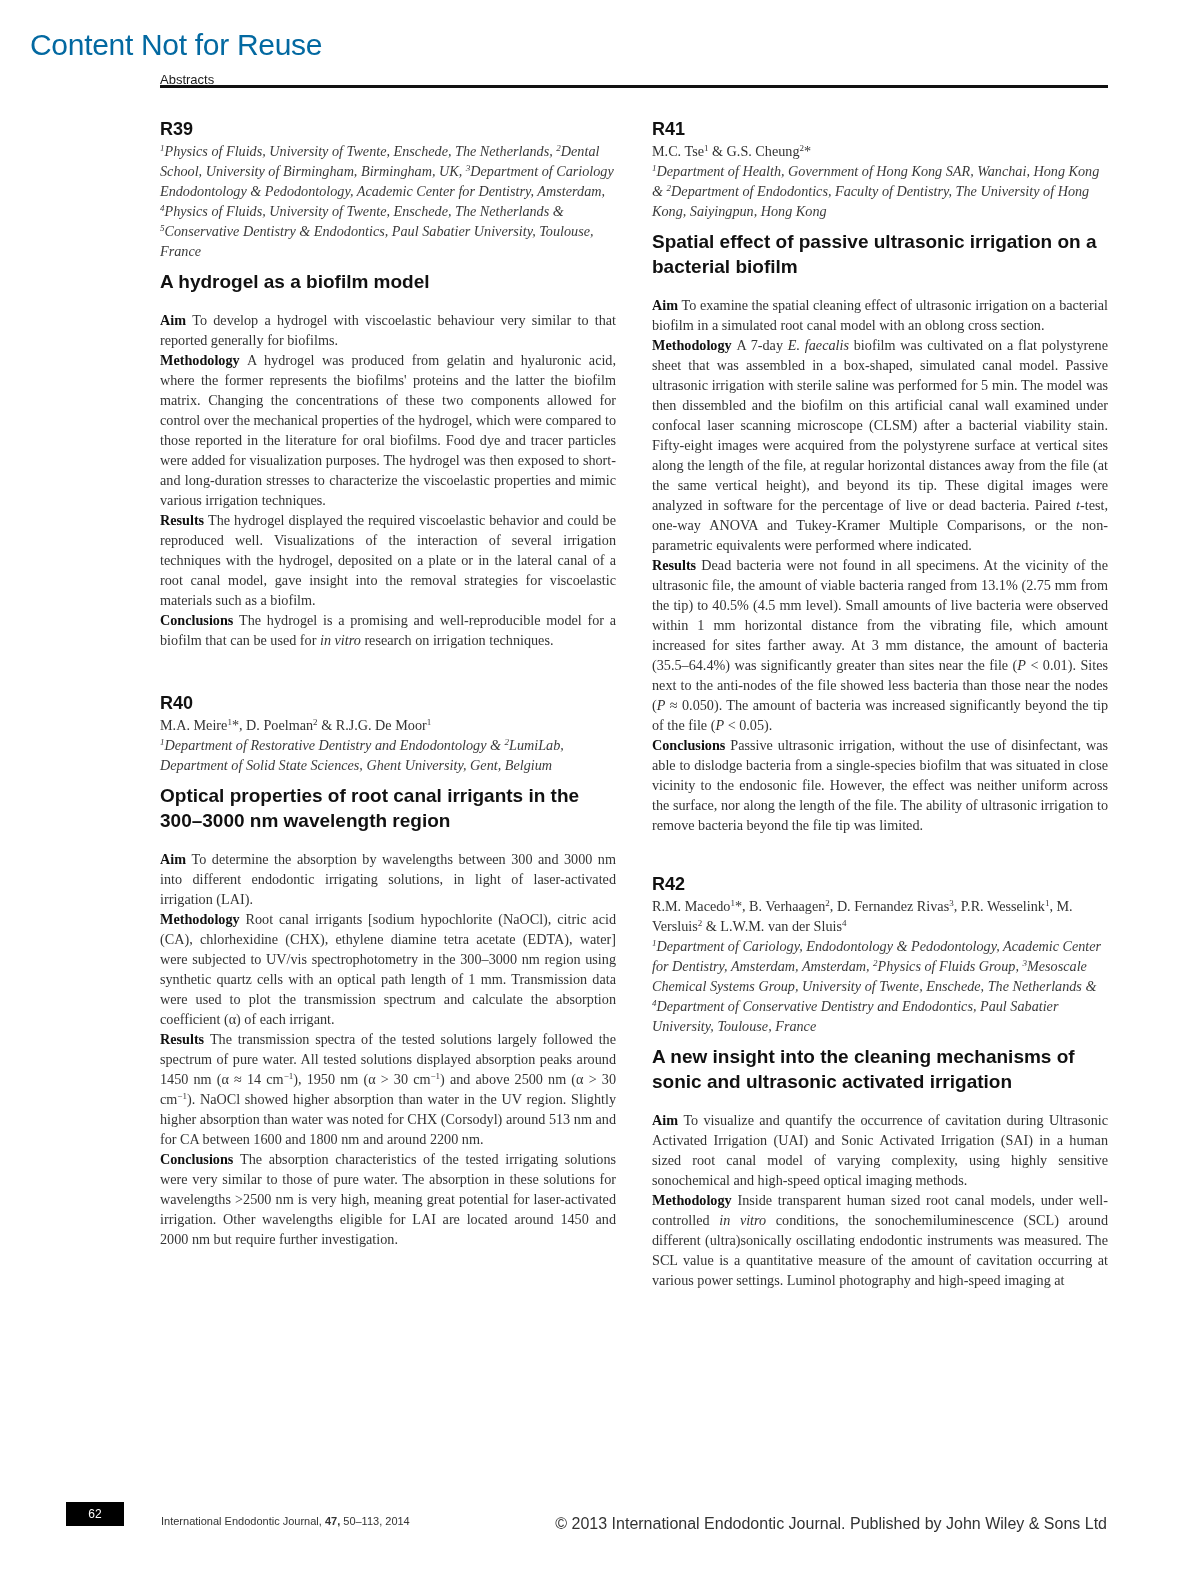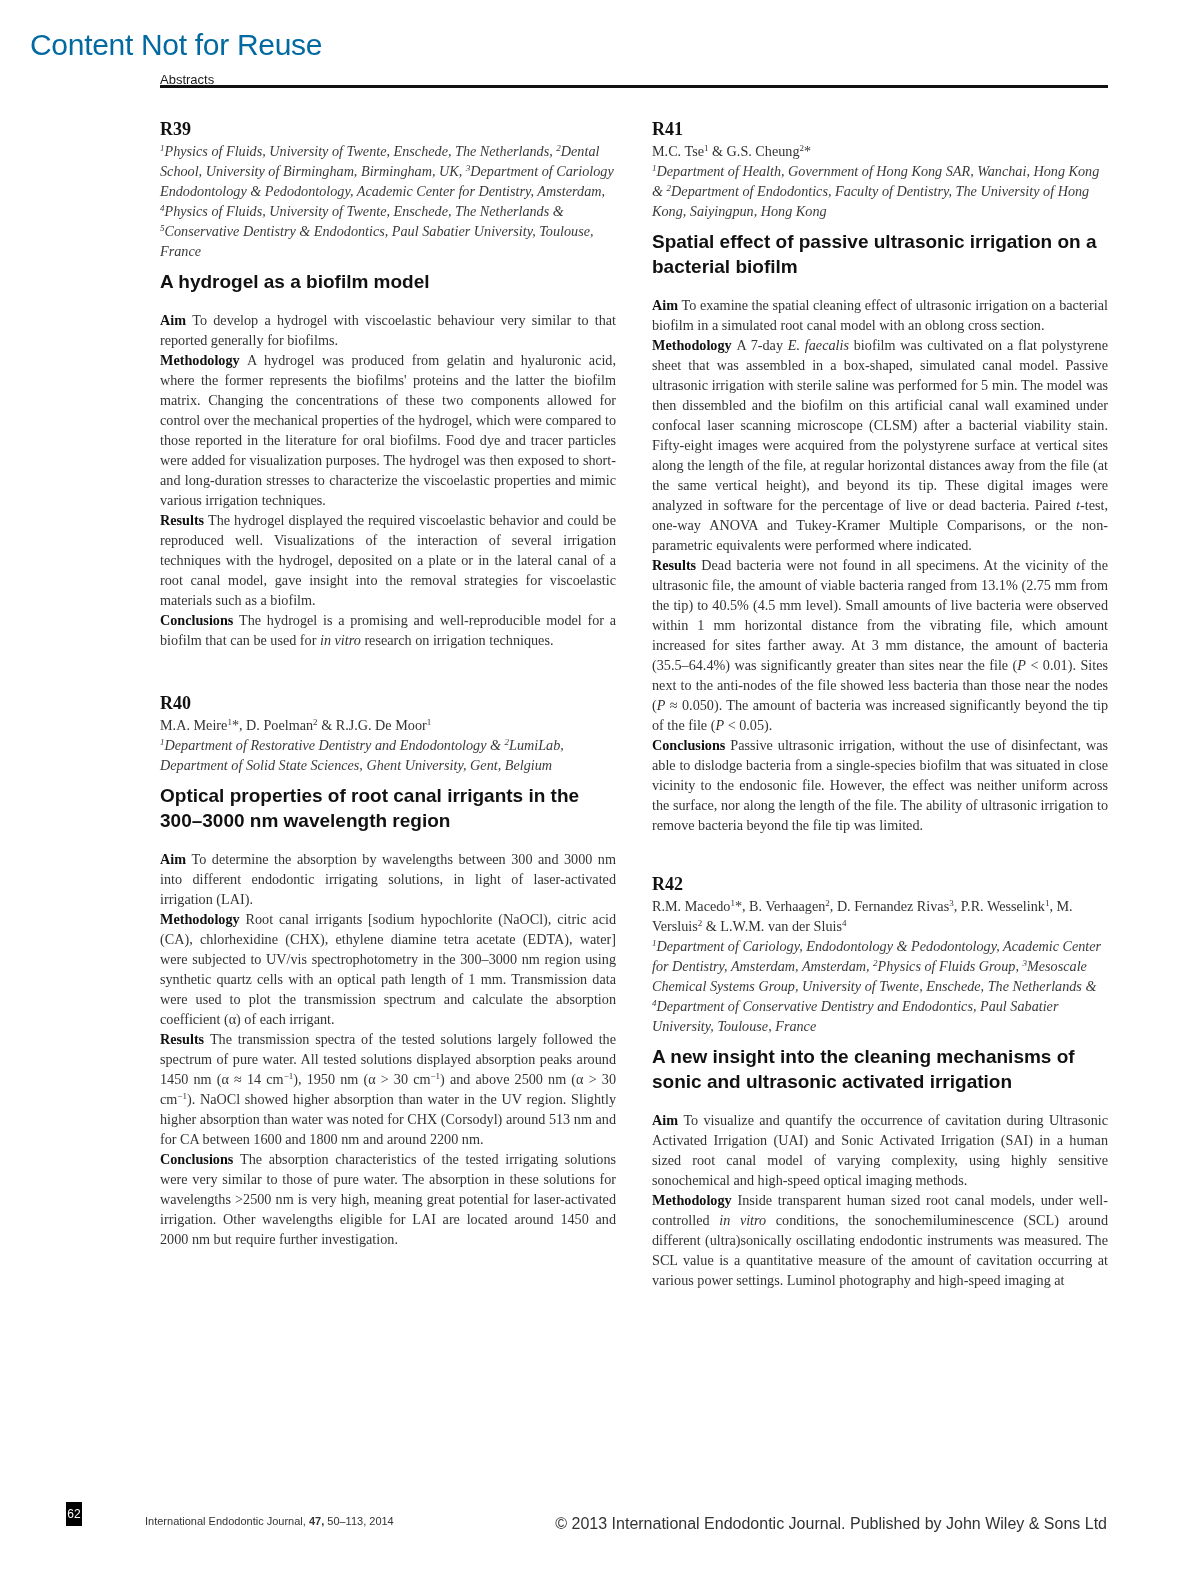--- a/index.html
+++ b/index.html
@@ -13,42 +13,42 @@
       font-family: Liberation Sans, sans-serif; font-size: 13px; color: #1a1a1a;
     }
     .head-rule { position: absolute; left: 160px; top: 85px; width: 948px; height: 3px; background: #111; }
 
     .col { position: absolute; top: 118px; width: 456px; }
     .col-left { left: 160px; }
     .col-right { left: 652px; }
 
     .abstract { margin-bottom: 0; }
     .code {
-      font-family: Liberation Serif, serif; font-weight: bold; font-size: 18px; color: #111;
+      font-family: Liberation Sans, sans-serif; font-weight: bold; font-size: 18px; color: #111;
       margin: 0 0 1px 0; line-height: 22px;
     }
     .authors, .affil, .section {
       font-family: "Liberation Serif", serif; font-size: 14.2px; line-height: 20px; color: #333;
     }
     .affil { font-style: italic; color: #3a3a3a; }
     sup { font-size: 9px; line-height: 0; vertical-align: 5px; }
     .title {
       font-family: "Liberation Sans", sans-serif; font-weight: bold; font-size: 19px; line-height: 25px;
       color: #111; margin: 8px 0 16px 0;
     }
     .section { text-align: justify; hyphens: manual; }
     .section .lbl { font-weight: bold; color: #111; }
     .gap { height: 34px; }
 
     .footer-page {
-      position: absolute; left: 66px; top: 1502px; width: 16px; height: 24px; background: #000;
+      position: absolute; left: 66px; top: 1502px; width: 58px; height: 24px; background: #000;
       color: #fff; font-family: "Liberation Sans", sans-serif; font-size: 12px; line-height: 24px; text-align: center;
     }
     .footer-left {
-      position: absolute; left: 145px; top: 1515px;
+      position: absolute; left: 161px; top: 1515px;
       font-family: "Liberation Sans", sans-serif; font-size: 11px; color: #333;
     }
     .footer-left b { font-weight: bold; }
     .footer-right {
       position: absolute; right: 93px; top: 1515px;
       font-family: "Liberation Sans", sans-serif; font-size: 16px; color: #333; text-align: center;
     }
   </style>
 </head>
 <body>

